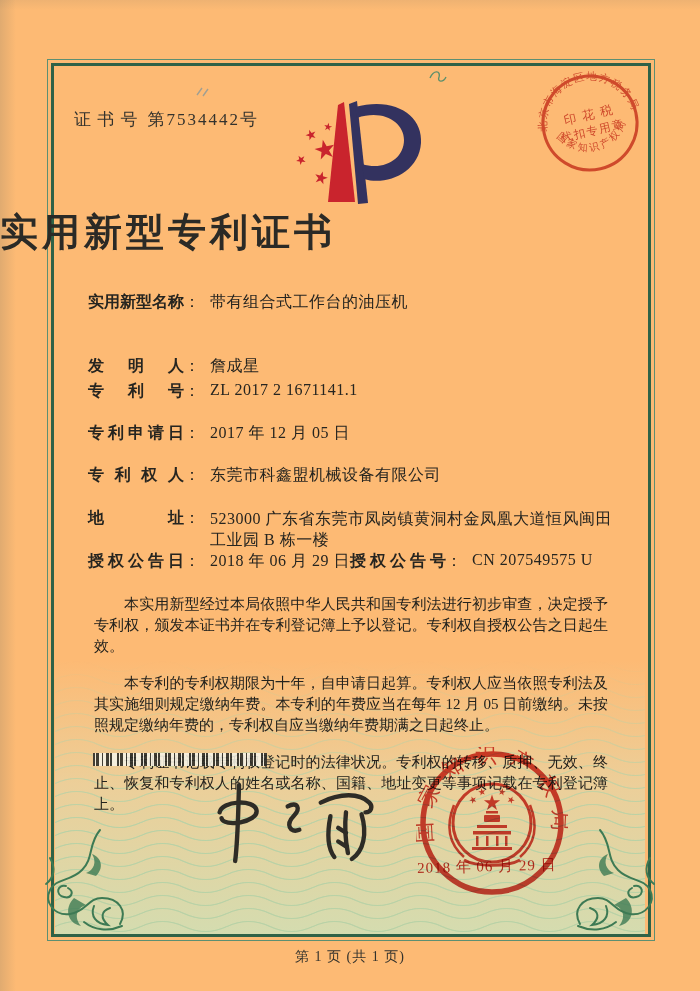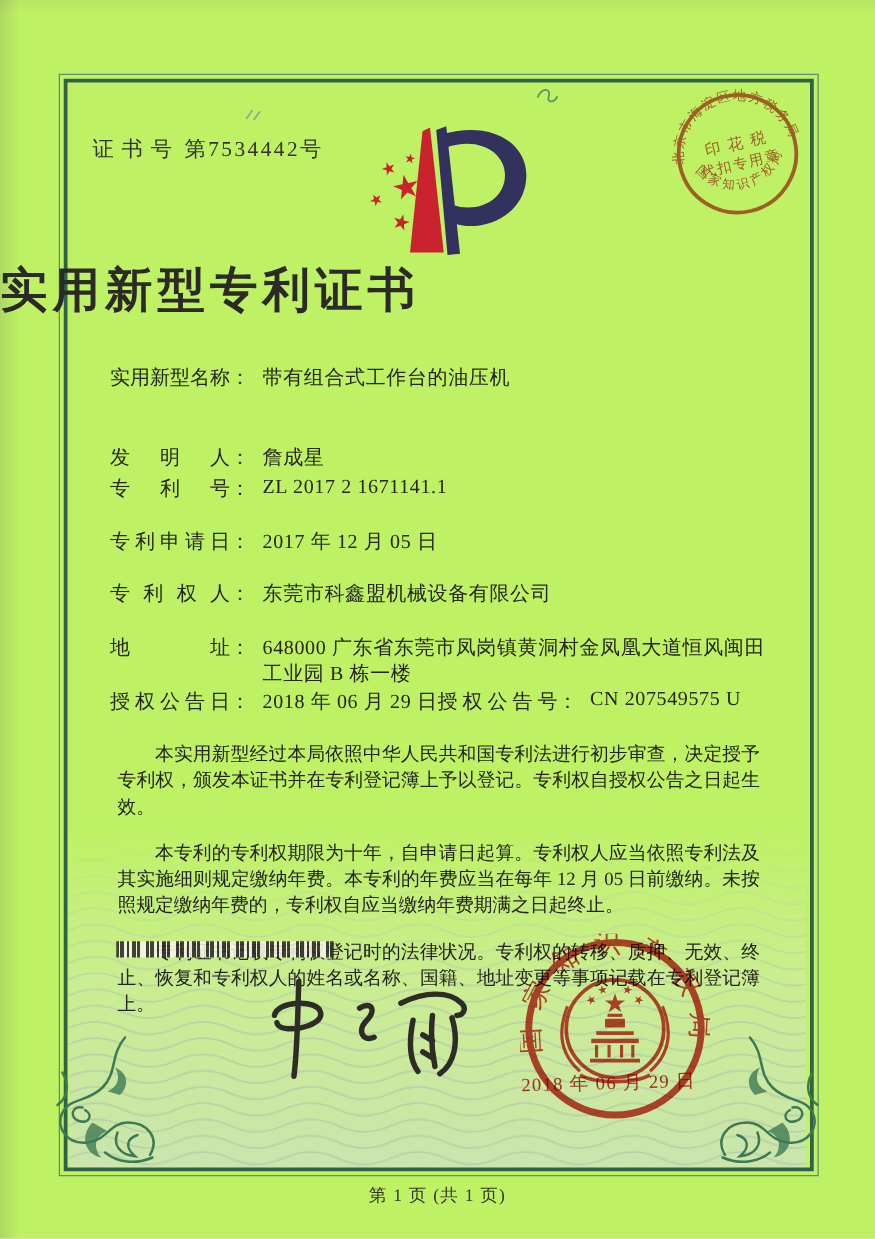--- a/index.html
+++ b/index.html
@@ -1,18 +1,18 @@
 <!DOCTYPE html>
 <html><head>
 <meta charset="utf-8">
 <style>
   html,body{margin:0;padding:0;background:#e8e6da;}
   #certificate{
     position:relative;width:700px;height:991px;overflow:hidden;
-    background:#bef264;
+    background:#fdba74;
     font-family:"Liberation Serif","DejaVu Serif",serif;
     color:#24231f;
   }
   .edge-shadow-left{position:absolute;left:0;top:0;width:16px;height:100%;
     background:linear-gradient(90deg,rgba(110,110,96,.20),rgba(110,110,96,0));pointer-events:none;}
   .edge-shadow-top{position:absolute;left:0;top:0;width:100%;height:10px;
     background:linear-gradient(180deg,rgba(110,110,96,.10),rgba(110,110,96,0));pointer-events:none;}
 
   
   .frame-outer{position:absolute;left:47px;top:59px;width:606px;height:880px;border:1px solid #5d8f72;}
@@ -30,21 +30,21 @@
   .cert-no{position:absolute;left:74px;top:108px;font-size:17px;letter-spacing:1px;color:#33322d;}
   .cert-no .cn-val{margin-left:9px;letter-spacing:2px;}
 
   .tax-stamp{position:absolute;left:531px;top:64px;transform:rotate(-13deg);mix-blend-mode:multiply;}
   .logo{position:absolute;left:283px;top:96px;}
 
   .title{position:absolute;left:0;top:207px;width:100%;text-align:left;
     font-size:38px;font-weight:600;letter-spacing:4px;color:#2b2a26;}
 
   .frow{position:absolute;left:88px;font-size:16px;white-space:nowrap;color:#262520;}
-  .flabel{display:inline-block;width:96px;text-align:justify;text-align-last:justify;vertical-align:top;}
+  .flabel{display:inline-block;width:96px;text-align:justify;text-align-last:justify;vertical-align:top;font-weight:bold;}
   .fcolon{display:inline-block;margin-right:10px;vertical-align:top;}
   .fvalue{display:inline-block;letter-spacing:.5px;vertical-align:top;}
   .addr{white-space:normal;width:440px;line-height:21px;}
   .addr-line{display:block;}
   .grant-no-group{position:absolute;left:262px;top:0;}
 
   .body-text{position:absolute;left:78px;top:578px;width:546px;}
   .body-text p{margin:16px;font-size:15px;line-height:21px;text-align:justify;text-indent:2em;color:#23221d;}
 
   .barcode{position:absolute;left:93px;top:753px;width:174px;height:13px;opacity:.88;
@@ -161,21 +161,21 @@
   <div class="frow" style="top:381px">
     <span class="flabel">专利号</span><span class="fcolon">：</span><span class="fvalue">ZL 2017 2 1671141.1</span>
   </div>
   <div class="frow" style="top:423px">
     <span class="flabel">专利申请日</span><span class="fcolon">：</span><span class="fvalue">2017 年 12 月 05 日</span>
   </div>
   <div class="frow" style="top:465px">
     <span class="flabel">专利权人</span><span class="fcolon">：</span><span class="fvalue">东莞市科鑫盟机械设备有限公司</span>
   </div>
   <div class="frow" style="top:508px">
-    <span class="flabel">地址</span><span class="fcolon">：</span><span class="fvalue addr"><span class="addr-line">648000 广东省东莞市凤岗镇黄洞村金凤凰大道恒风闽田</span><span class="addr-line">工业园 B 栋一楼</span></span>
+    <span class="flabel">地址</span><span class="fcolon">：</span><span class="fvalue addr"><span class="addr-line">523000 广东省东莞市凤岗镇黄洞村金凤凰大道恒风闽田</span><span class="addr-line">工业园 B 栋一楼</span></span>
   </div>
   <div class="frow" style="top:551px;width:540px">
     <span class="flabel">授权公告日</span><span class="fcolon">：</span><span class="fvalue">2018 年 06 月 29 日</span>
     <span class="grant-no-group">
       <span class="flabel">授权公告号</span><span class="fcolon">：</span><span class="fvalue">CN 207549575 U</span>
     </span>
   </div>
 
   <div class="body-text">
     <p>本实用新型经过本局依照中华人民共和国专利法进行初步审查，决定授予专利权，颁发本证书并在专利登记簿上予以登记。专利权自授权公告之日起生效。</p>

